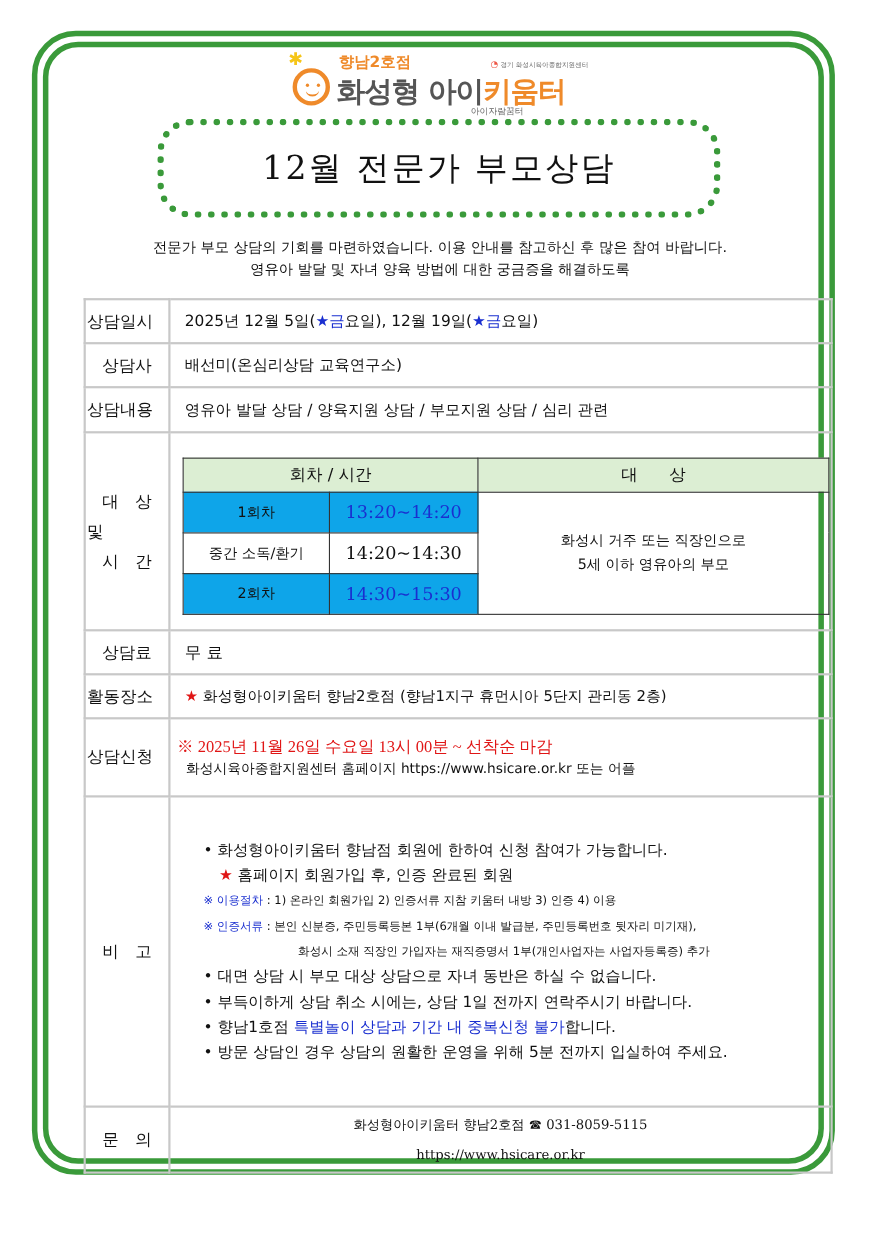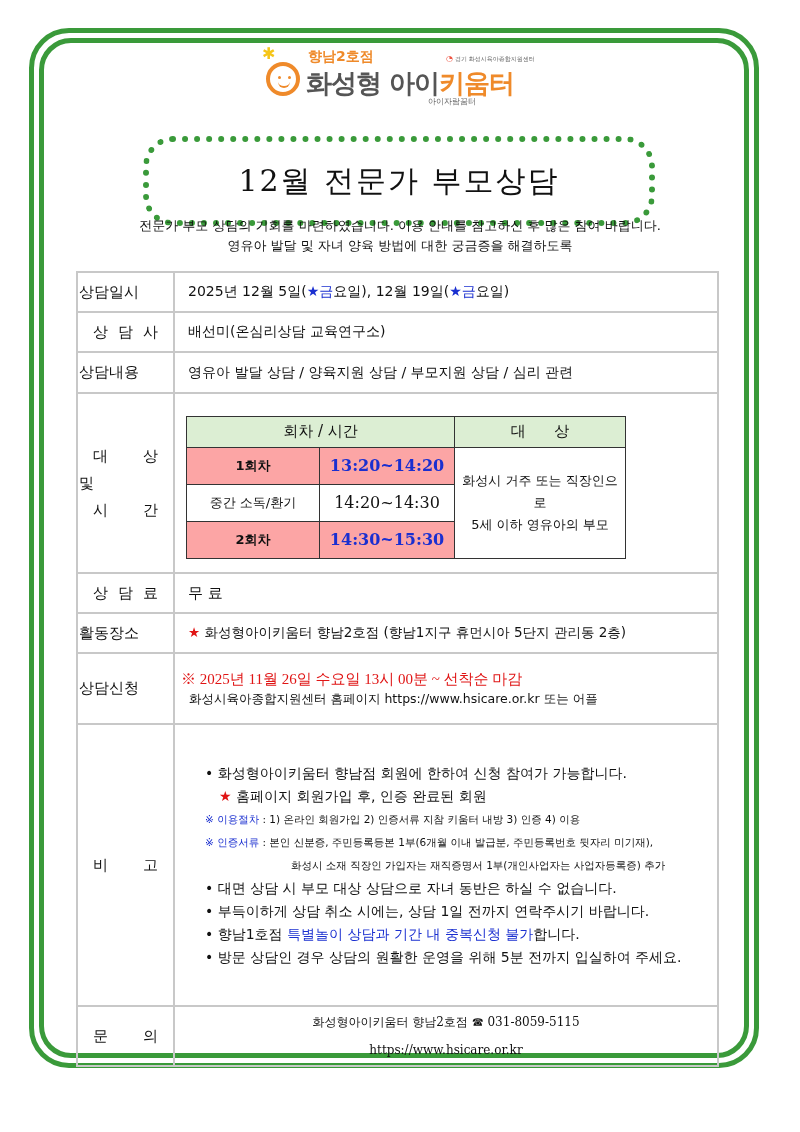--- a/index.html
+++ b/index.html
@@ -25,43 +25,43 @@
          font-family:"DejaVu Sans",sans-serif; letter-spacing:-1px; white-space:nowrap; }
   .logo-name .p1 { color:#555; }
   .logo-name .p2 { color:#ef8a2a; }
   .logo-sub { position:absolute; left:170px; top:52px; font-size:8px; color:#666;
          font-family:"DejaVu Sans",sans-serif; }
   .logo-center { position:absolute; left:188px; top:10px; font-size:6px; color:#666;
          font-family:"DejaVu Sans",sans-serif; white-space:nowrap; }
   .logo-center .dot { color:#e54; font-size:8px; }
 
   
-  .title-box { position:absolute; left:143px; top:136px; width:512px; height:90px;
+  .title-box { position:absolute; left:143px; top:108px; width:512px; height:90px;
          border:6px dotted #3a9a3a; border-radius:30px; box-sizing:border-box;
          display:flex; align-items:center; justify-content:center; }
   .title { font-size:30px; letter-spacing:2px; font-family:"DejaVu Serif",serif; }
 
   .intro { position:absolute; left:70px; width:660px; text-align:center; font-size:13px;
          line-height:20px; top:216px; font-family:"DejaVu Sans",sans-serif; }
 
   
   table.main { position:absolute; left:76px; top:271px; width:643px;
          border-collapse:collapse; font-size:15px; }
   table.main td { border:2px solid #c8c8c8; vertical-align:middle; }
   td.lbl { width:93px; text-align:left; font-family:"DejaVu Sans",sans-serif; font-size:15px; }
   td.val { padding-left:13px; font-family:"DejaVu Sans",sans-serif; font-size:14px; }
   .blue { color:#1a2fd0; }
   .red { color:#e01515; }
   .spread { display:flex; justify-content:space-between; padding:0 14px; }
 
-  table.sched { border-collapse:collapse; margin:8px auto 0 10px; width:440px;
+  table.sched { border-collapse:collapse; margin:8px auto 0 10px; width:588px;
          font-size:13px; font-family:"DejaVu Sans",sans-serif; }
   table.sched td { border:1px solid #333; height:34px; text-align:center; }
   table.sched tr.hdr td { background:#dceed3; height:28px; font-size:15px; }
-  td.sess { background:#fca5a5;font-weight:bold; }
+  td.sess { background:#0ea5e9; }
   td.time { font-size:16px; font-family:"DejaVu Serif",serif; }
   td.sess.time { color:#1a2fd0; }
   .note { text-align:center; font-size:13px; padding:8px 0 6px; }
 
   .rmk { font-size:13px; line-height:15px; }
   .rmk .line { margin:8px 0; }
   .rmk .small { font-size:10.5px; }
   .rmk .ind { padding-left:86px; }
   .contact { text-align:center; font-size:12px; line-height:28px; }
 </style>

